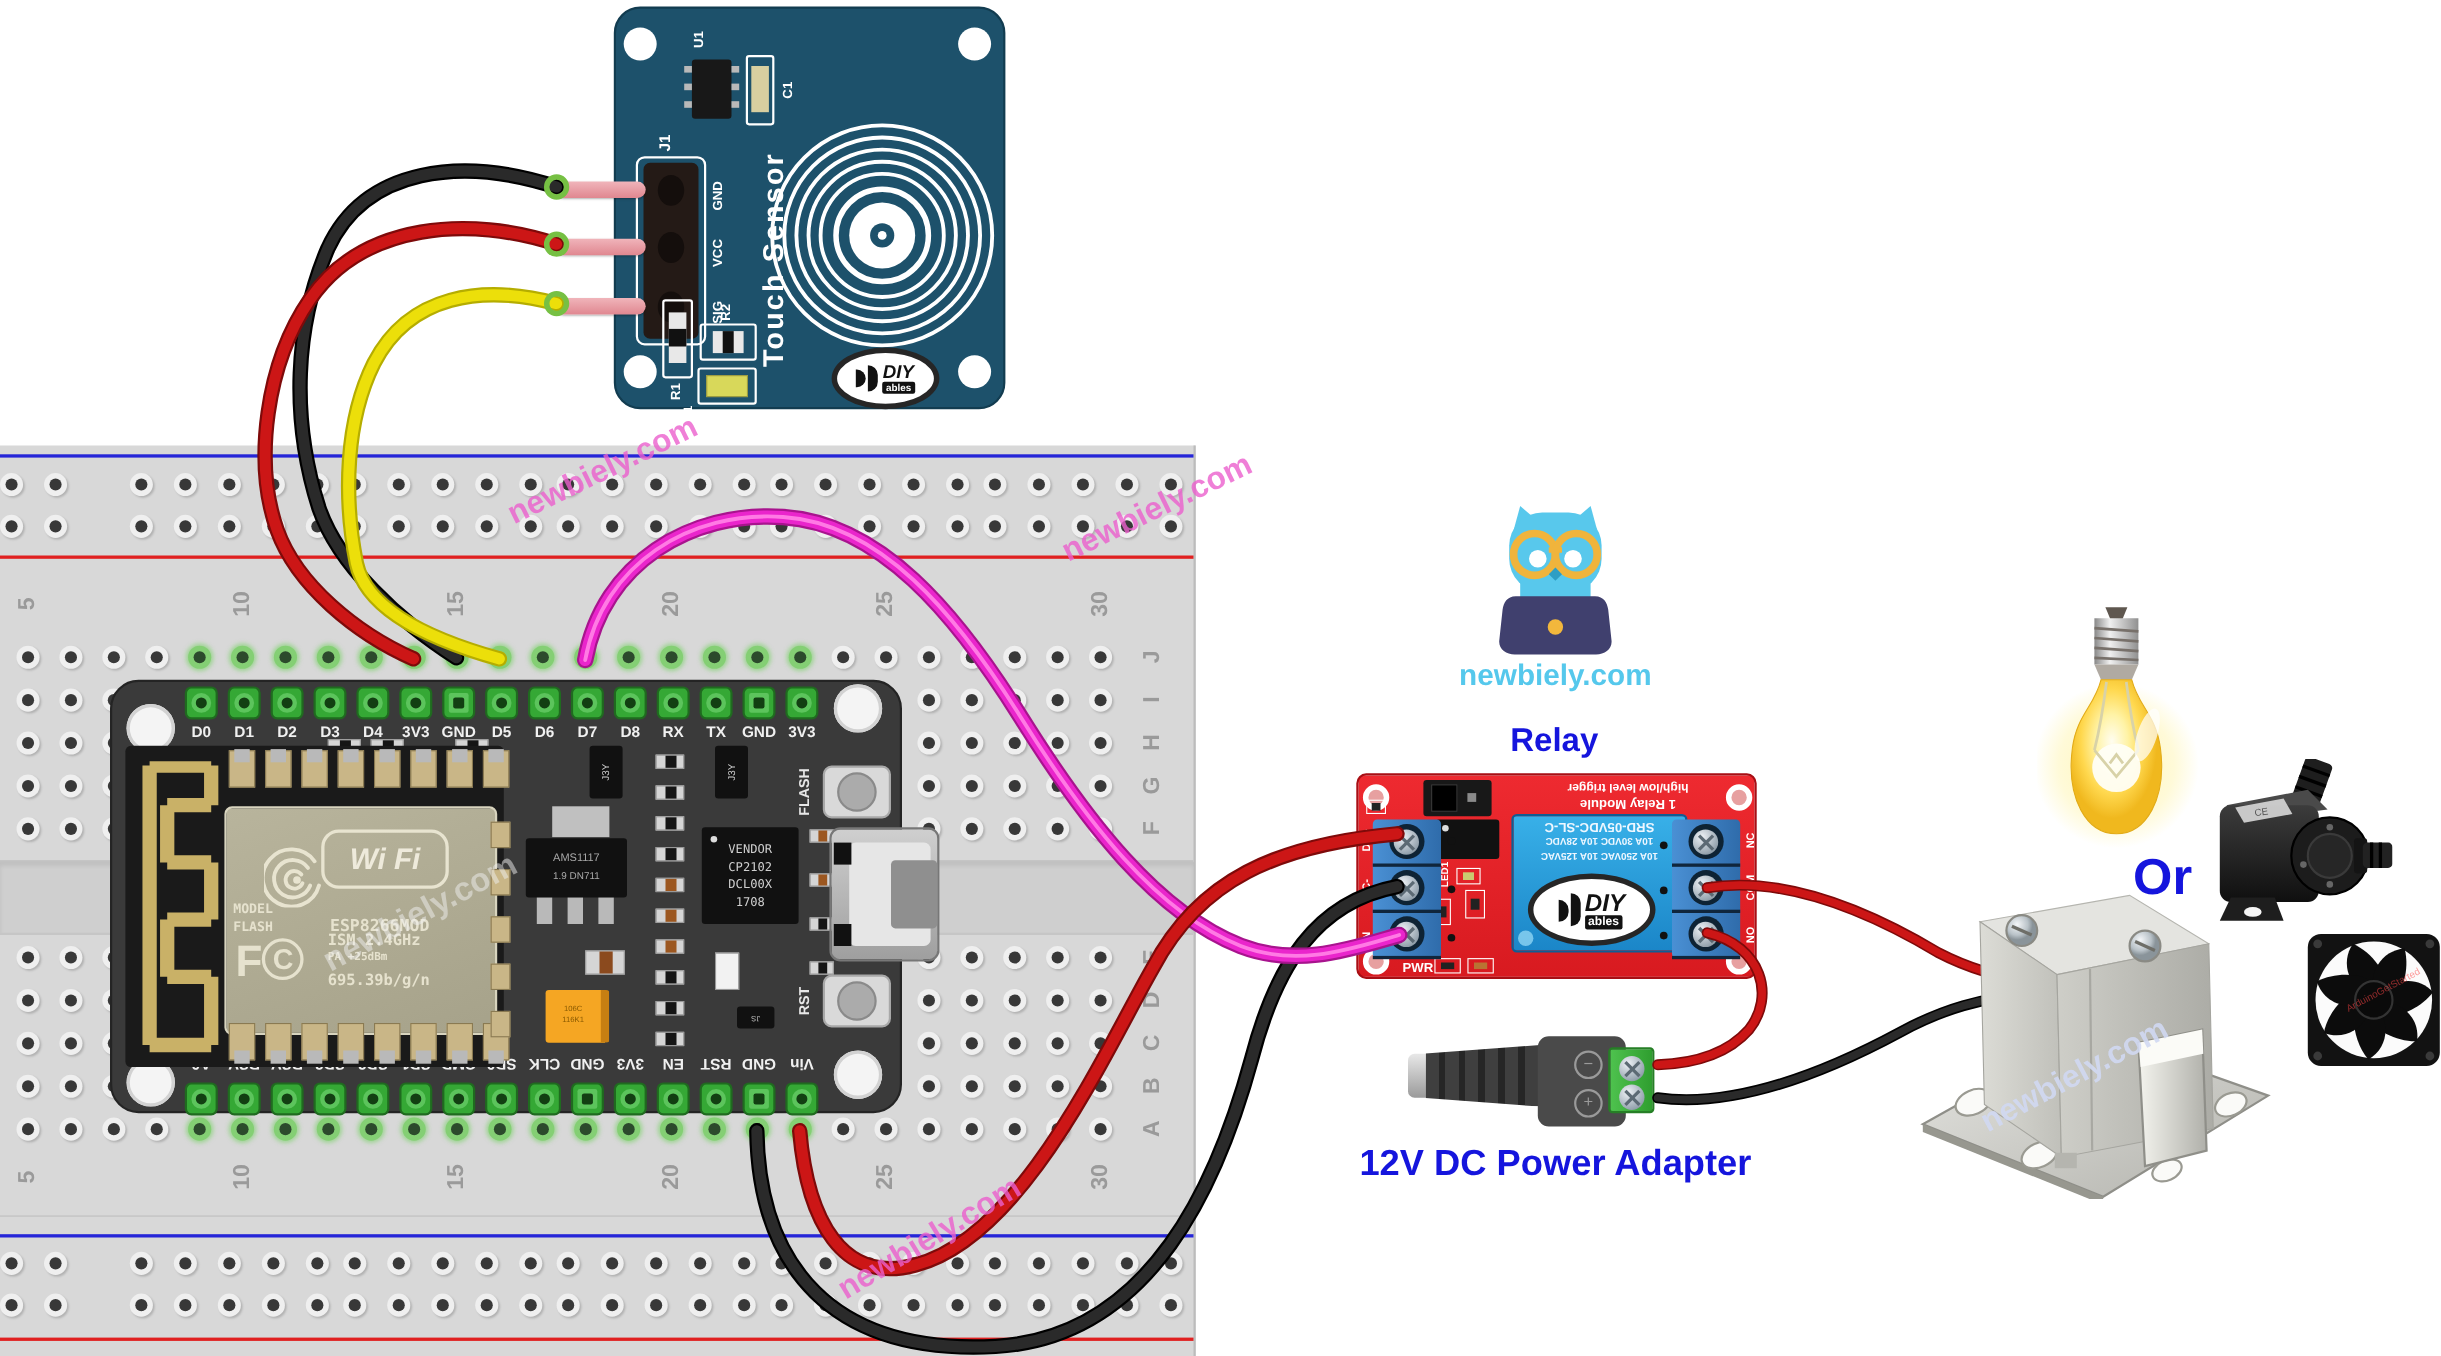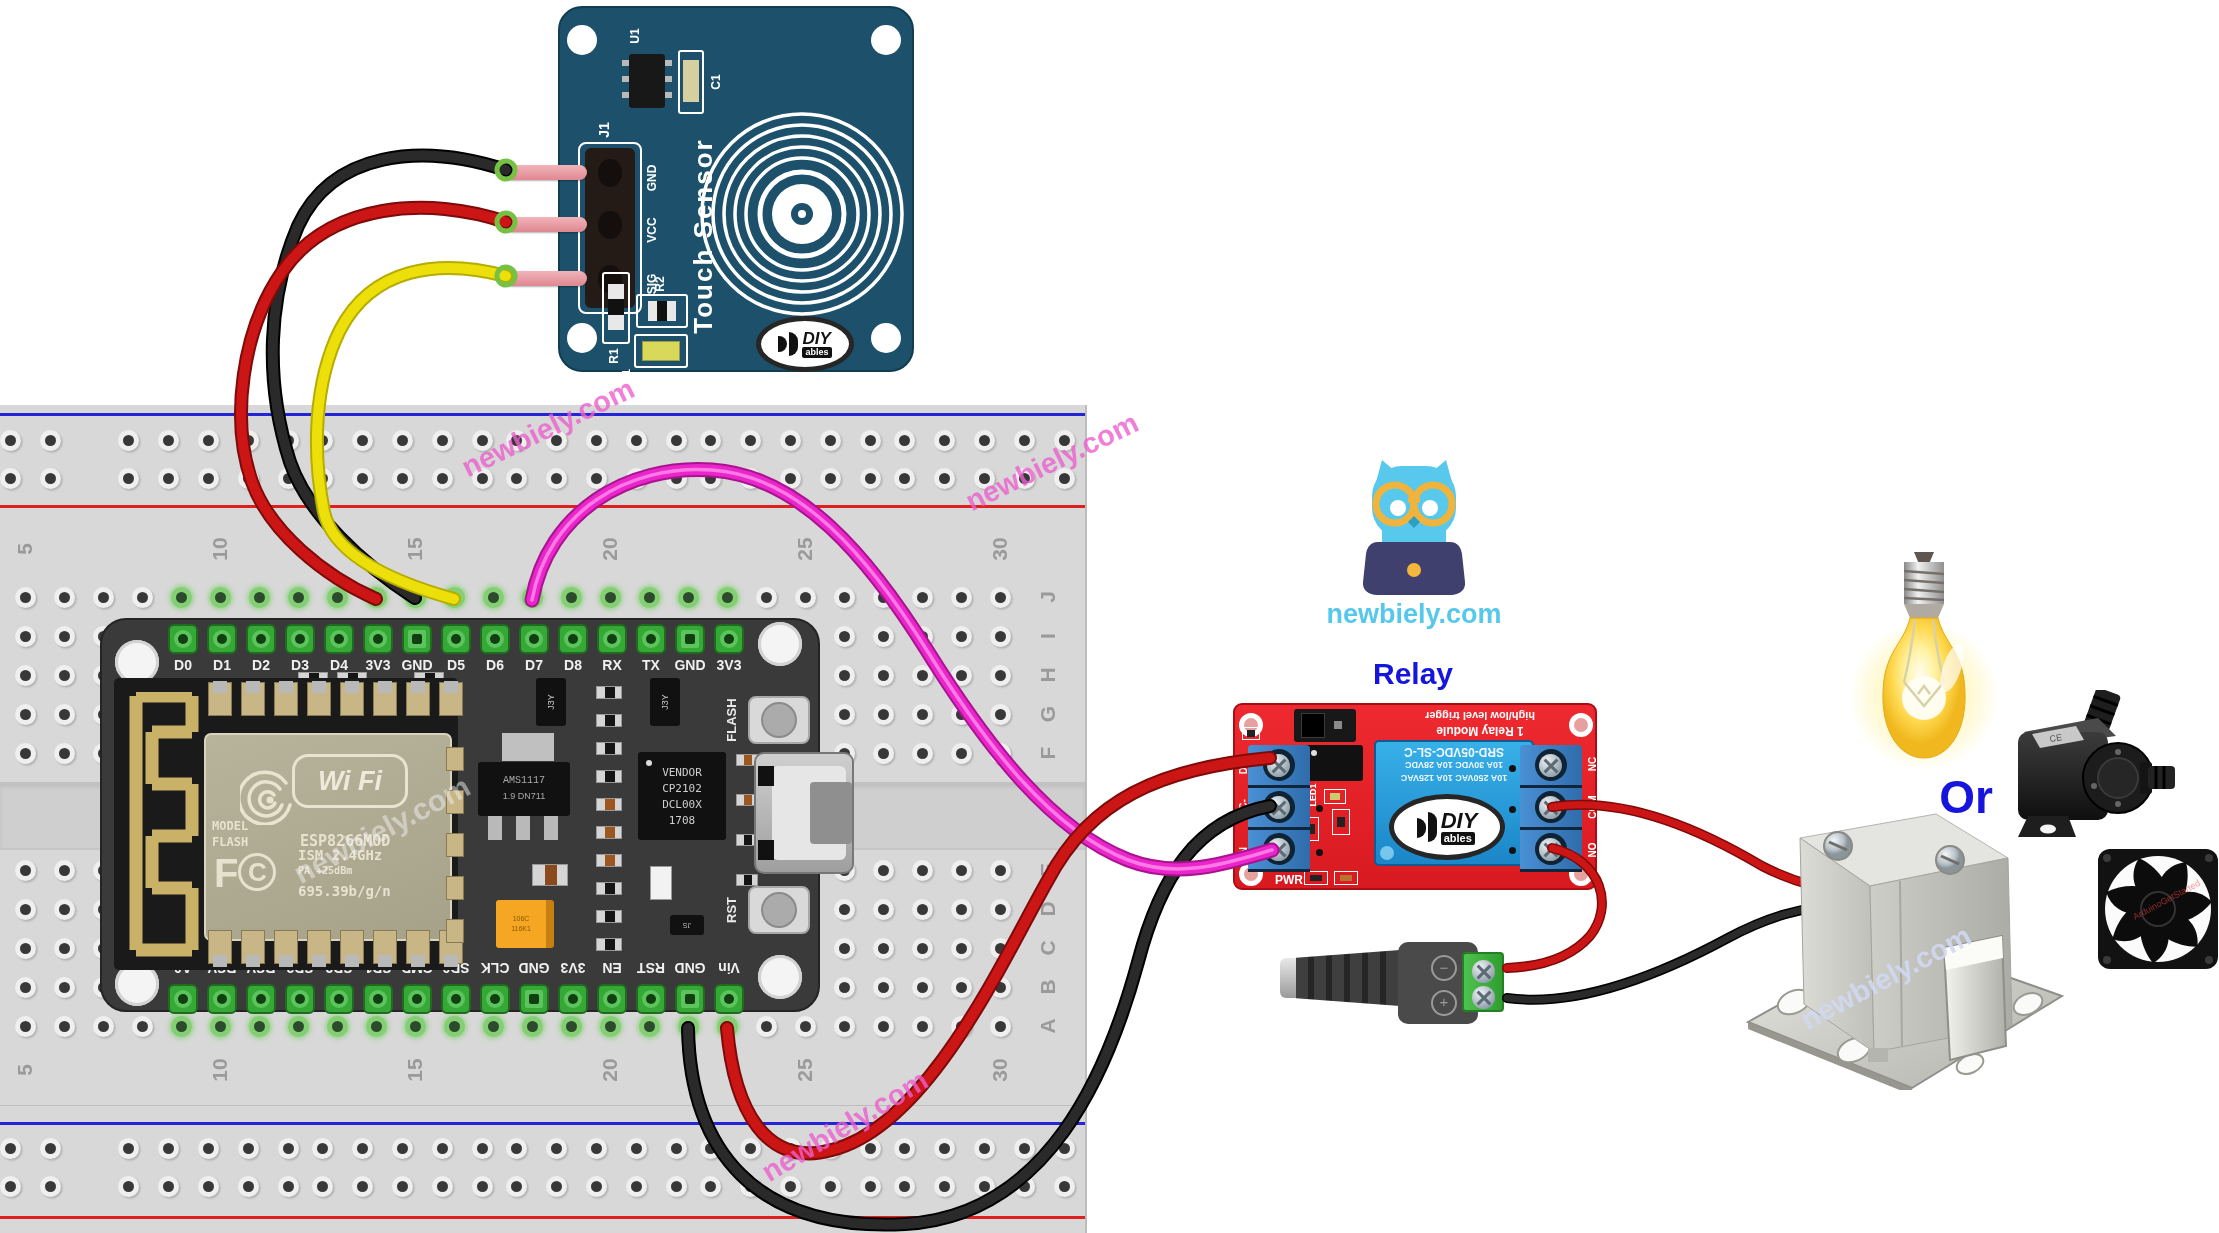--- a/index.html
+++ b/index.html
@@ -1576,21 +1576,21 @@
         </div>
         <div class="abs" style="left: 344px; top: 127px; width: 16px; height: 22px; background: rgb(201, 182, 135); border: 1px solid rgb(138, 122, 82);"></div>
         <div class="abs" style="left: 344px; top: 170px; width: 16px; height: 22px; background: rgb(201, 182, 135); border: 1px solid rgb(138, 122, 82);"></div>
         <div class="abs" style="left: 344px; top: 213px; width: 16px; height: 22px; background: rgb(201, 182, 135); border: 1px solid rgb(138, 122, 82);"></div>
         <div class="abs" style="left: 344px; top: 256px; width: 16px; height: 22px; background: rgb(201, 182, 135); border: 1px solid rgb(138, 122, 82);"></div>
         <div class="abs" style="left: 344px; top: 299px; width: 16px; height: 22px; background: rgb(201, 182, 135); border: 1px solid rgb(138, 122, 82);"></div>
       </div>
 
     <div class="abs" style="left:400px;top:113px;width:52px;height:28px;background:#c0c0c0;"></div>
     <div class="chip" style="left:376px;top:142px;width:92px;height:54px;">
-      <div class="ctr" style="left:46px;top:18px;font-size:10px;color:#aaa;font-family:Liberation Mono, monospace;">AMS1117</div>
+      <div class="ctr" style="left:46px;top:18px;font-size:10px;color:#aaa;">AMS1117</div>
       <div class="ctr" style="left:46px;top:34px;font-size:9px;color:#aaa;">1.9  DN711</div>
     </div>
     <div class="abs" style="left:386px;top:196px;width:14px;height:24px;background:#b9b9b9;"></div>
     <div class="abs" style="left:414px;top:196px;width:14px;height:24px;background:#b9b9b9;"></div>
     <div class="abs" style="left:442px;top:196px;width:14px;height:24px;background:#b9b9b9;"></div>
 
     <div class="chip" style="left:434px;top:58px;width:30px;height:48px;">
       <div class="rn90" style="left:15px;top:24px;font-size:9px;color:#ccc;">J3Y</div>
     </div>
     <div class="chip" style="left:548px;top:58px;width:30px;height:48px;">
@@ -1981,20 +1981,21 @@
     <line x1="91" y1="44" x2="109" y2="52" stroke="#6e6e68" stroke-width="3"></line>
     <circle cx="212" cy="62" r="14" fill="url(#gScrew)" stroke="#8a8a84" stroke-width="2"></circle>
     <line x1="203" y1="58" x2="221" y2="66" stroke="#6e6e68" stroke-width="3"></line>
     <polygon points="206,150 264,138 268,248 212,262" fill="url(#gPlunger)" stroke="#8f8f89" stroke-width="2"></polygon>
     <polygon points="206,150 264,138 265,160 208,172" fill="#fbfbf7"></polygon>
     <rect x="130" y="250" width="20" height="14" fill="#b5b5af"></rect>
   </svg>
 
   <div class="ctr blue-label" style="left:1413px;top:674px;font-size:30px;">Relay</div>
   <div class="ctr" style="left:1414px;top:614px;font-size:27px;font-weight:bold;color:#55c8ec;z-index:50;">newbiely.com</div>
+  <div class="ctr blue-label" style="left:1414px;top:1057px;font-size:33px;">12V DC Power Adapter</div>
   <div class="ctr blue-label" style="left:1966px;top:797px;font-size:46px;">Or</div>
 
   <div class="ctr watermark" style="left:548px;top:428px;font-size:29px;color:rgba(235,95,205,.8);transform:translate(-50%,-50%) rotate(-26deg);">newbiely.com</div>
   <div class="ctr watermark" style="left:1052px;top:462px;font-size:29px;color:rgba(235,95,205,.8);transform:translate(-50%,-50%) rotate(-26deg);">newbiely.com</div>
   <div class="ctr watermark" style="left:382px;top:830px;font-size:30px;color:rgba(240,240,240,.5);transform:translate(-50%,-50%) rotate(-28deg);">newbiely.com</div>
   <div class="ctr watermark" style="left:845px;top:1126px;font-size:29px;color:rgba(235,95,205,.8);transform:translate(-50%,-50%) rotate(-31deg);">newbiely.com</div>
   <div class="ctr watermark" style="left:1886px;top:978px;font-size:29px;color:rgba(208,216,242,.9);transform:translate(-50%,-50%) rotate(-28deg);">newbiely.com</div>
 
 </div>
 

